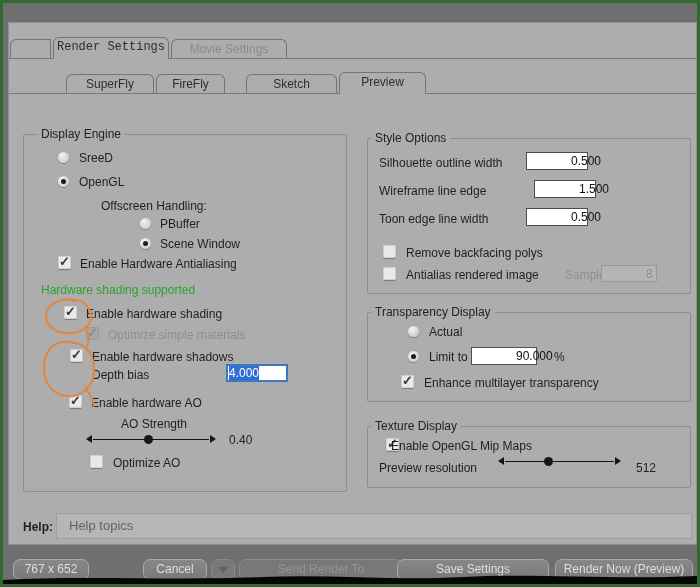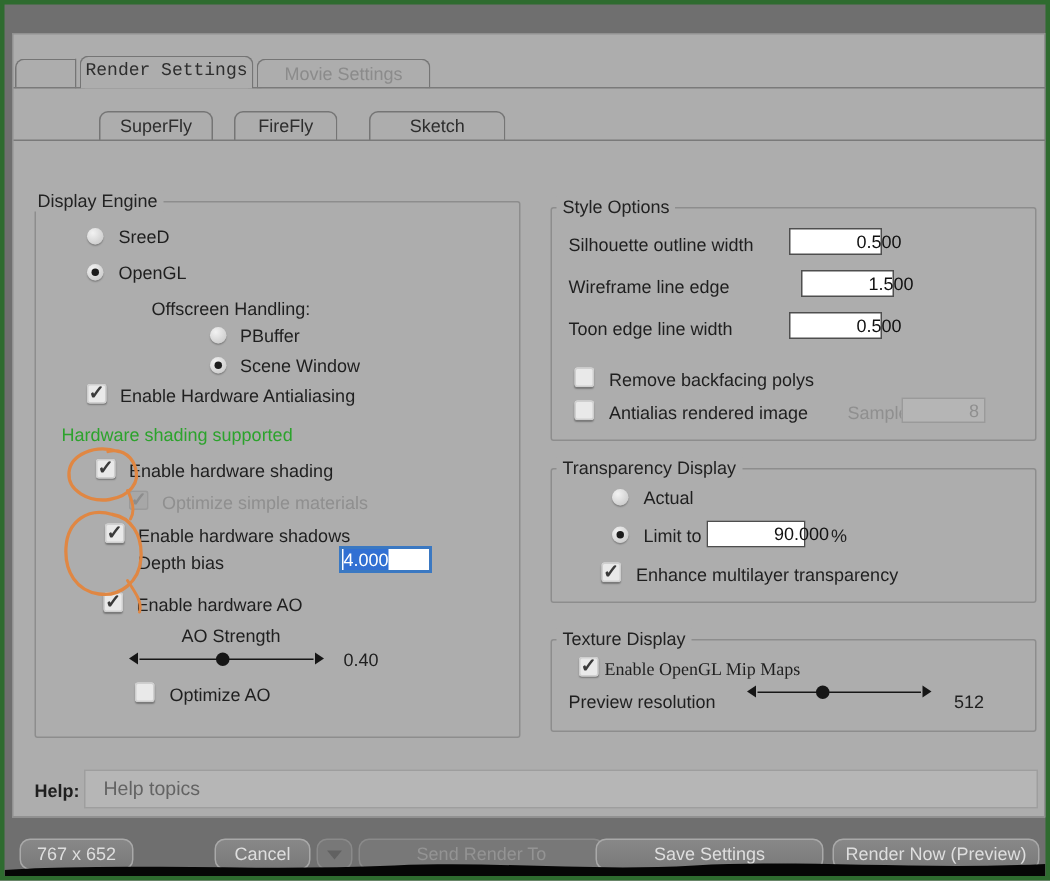--- a/index.html
+++ b/index.html
@@ -71,27 +71,28 @@
 <body>
 
 <div class="screen">
   <div class="dialog">
 
     <div class="tab" style="left:1px; top:16px; width:41px; border-radius:6px 0 0 0;"></div>
     <div class="tab active" style="left:44px; top:14px; width:116px;font-family:Liberation Mono, monospace;">Render Settings</div>
     <div class="tab dim" style="left:162px; top:16px; width:116px;">Movie Settings</div>
     <div class="tabline" style="top:35px;"></div>
 
-    <div class="tab" style="left:57px; top:51px; width:76px;">SuperFly</div>
+    <div class="tab" style="left:57px; top:51px; width:88px;">SuperFly</div>
     <div class="tab" style="left:147px; top:51px; width:69px;">FireFly</div>
     <div class="tab" style="left:237px; top:51px; width:91px;">Sketch</div>
+    <div class="tab active" style="left:330px; top:49px; width:87px;">Preview</div>
     <div class="tabline" style="top:70px;"></div>
 
     <div class="group" style="left:14px; top:111px; width:324px; height:358px;"></div>
-    <div class="gtitle" style="left:12px; top:104px;">Display Engine</div>
+    <div class="gtitle" style="left:28px; top:104px;">Display Engine</div>
 
     <span class="radio" style="left:49px; top:129px;"></span>
     <span class="lbl" style="left:70px; top:128px;">SreeD</span>
 
     <span class="radio on" style="left:49px; top:153px;"></span>
     <span class="lbl" style="left:70px; top:152px;">OpenGL</span>
 
     <span class="lbl" style="left:92px; top:176px;">Offscreen Handling:</span>
 
     <span class="radio" style="left:131px; top:195px;"></span>
@@ -170,21 +171,21 @@
     <div class="numinput" style="left:462px; top:324px; width:66px;">90.000</div>
     <span class="lbl" style="left:545px; top:327px;">%</span>
 
     <span class="cb on" style="left:392px; top:352px;"></span>
     <span class="lbl" style="left:415px; top:353px;">Enhance multilayer transparency</span>
 
     <div class="group" style="left:358px; top:403px; width:324px; height:62px;"></div>
     <div class="gtitle" style="left:362px; top:396px;">Texture Display</div>
 
     <span class="cb on" style="left:377px; top:415px;"></span>
-    <span class="lbl" style="left:394px; top:416px;font-family:Liberation Serif, serif;">Enable OpenGL Mip Maps</span>
+    <span class="lbl" style="left:382px; top:416px;">Enable OpenGL Mip Maps</span>
 
     <span class="lbl" style="left:370px; top:438px;">Preview resolution</span>
     <div class="slider" style="left:489px; top:432px; width:123px;">
       <span class="arrl"></span>
       <span class="track"></span>
       <span class="thumb" style="left:46px;"></span>
       <span class="arrr"></span>
     </div>
     <span class="lbl" style="left:627px; top:438px;">512</span>
 

